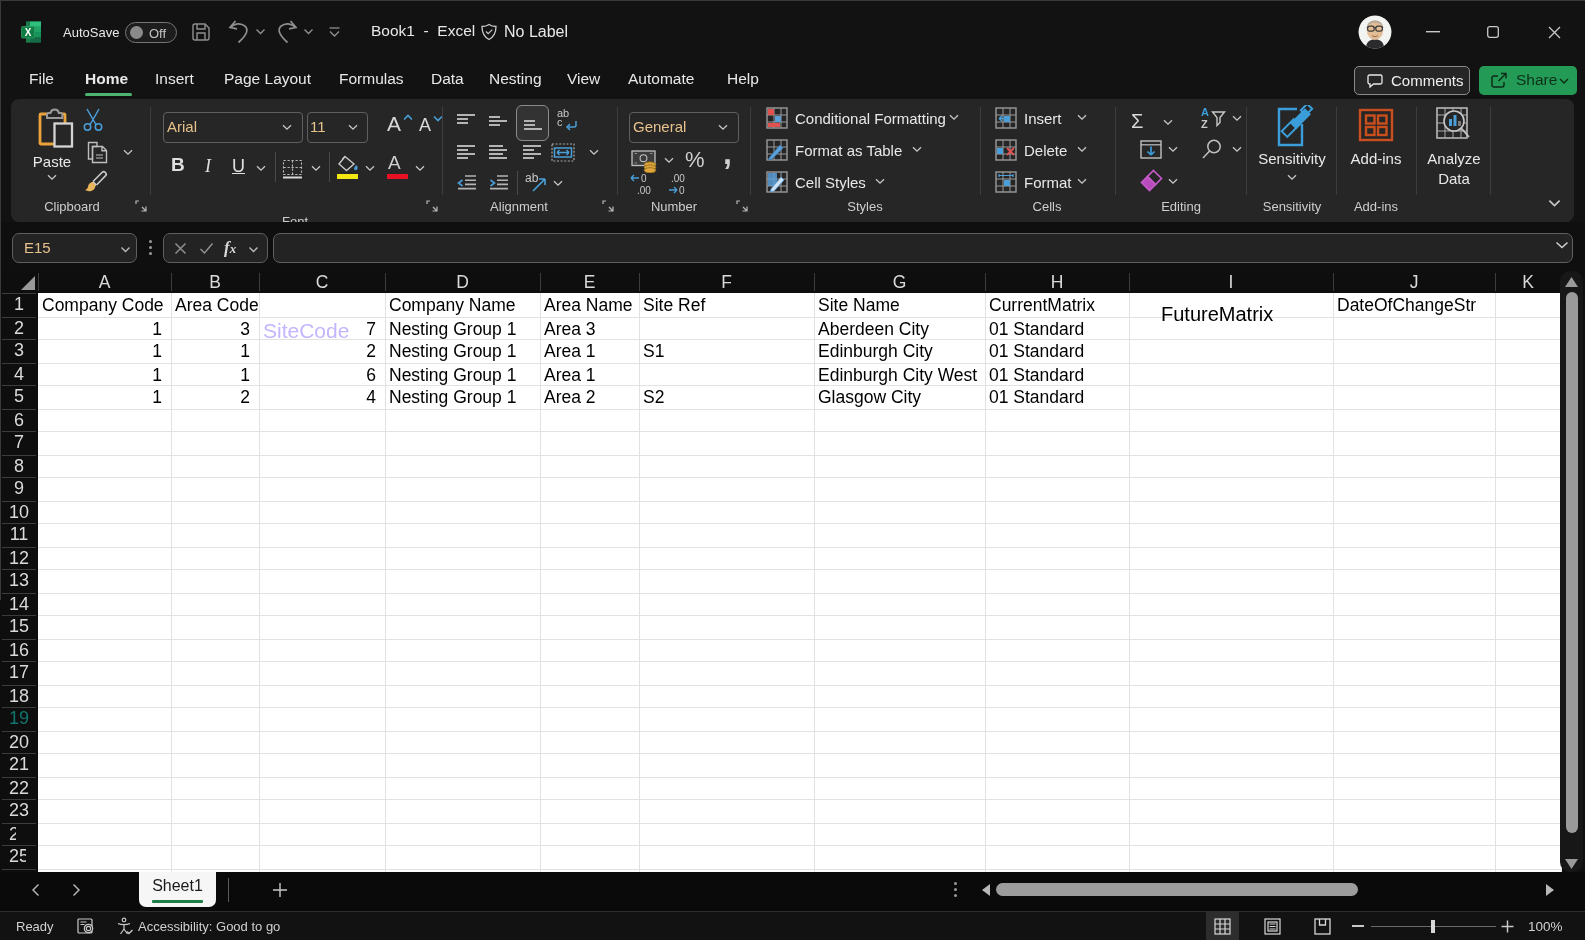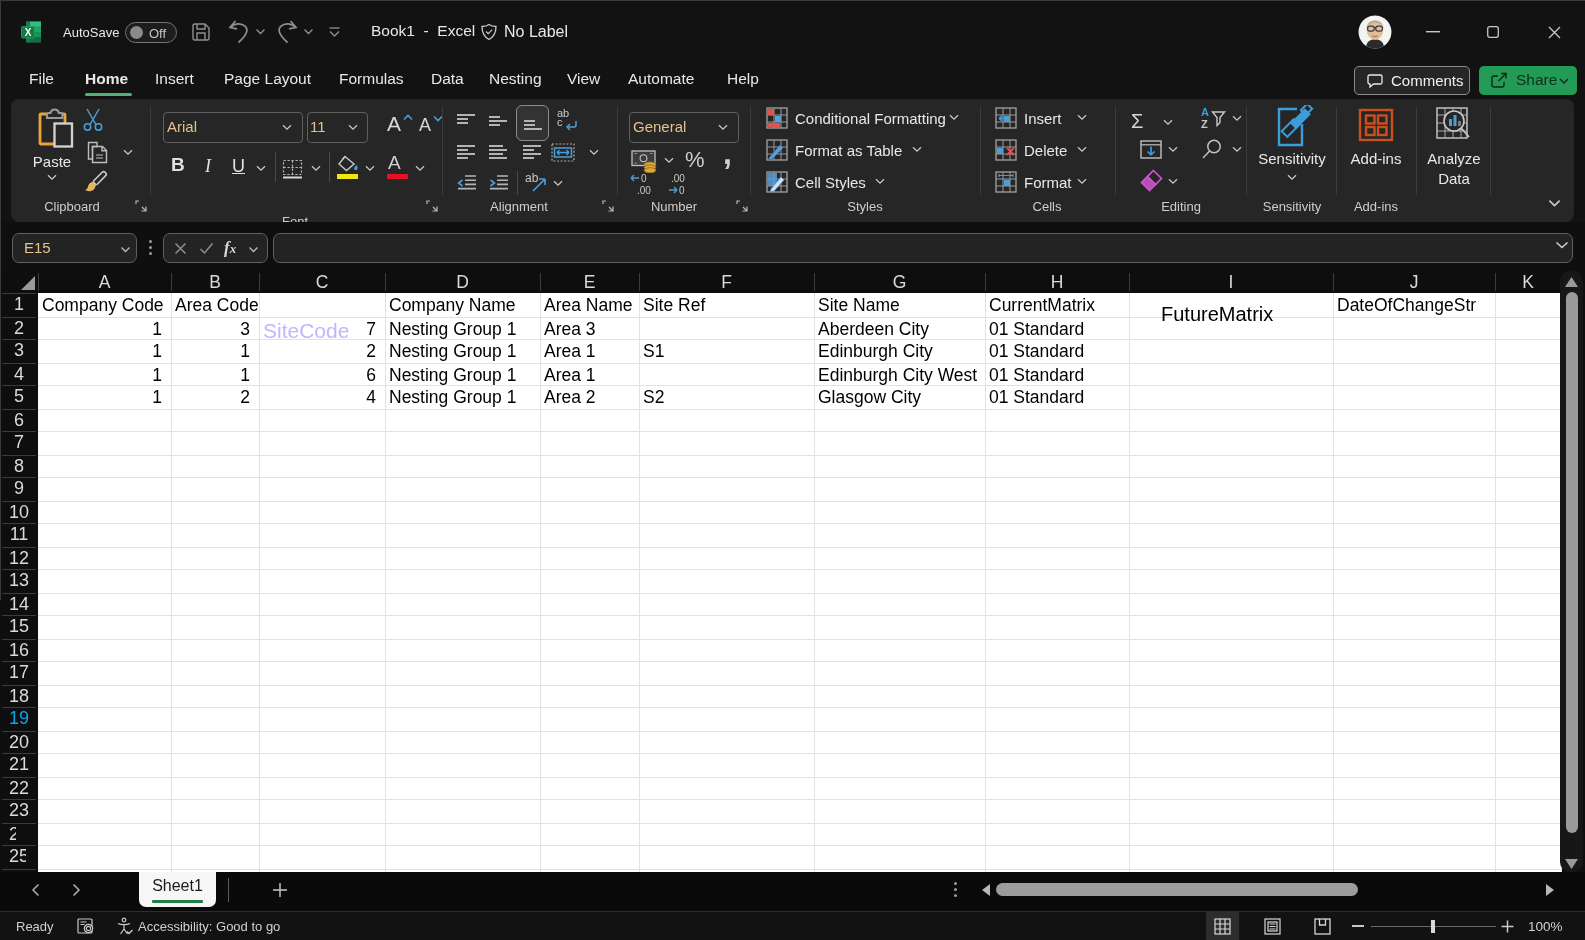--- a/index.html
+++ b/index.html
@@ -569,21 +569,21 @@
 <div class="abs" style="left:2px;top:368px;width:34px;height:1px;background:#3c3c3c;"></div>
 <div class="abs" style="left:0;top:390px;width:38px;height:23px;background:#0e0e0e;overflow:hidden;">
       <div class="abs" style="left:0;top:1px;width:38px;text-align:center;font-size:18px;color:#dadada;">17</div>
     </div>
 <div class="abs" style="left:2px;top:390px;width:34px;height:1px;background:#3c3c3c;"></div>
 <div class="abs" style="left:0;top:414px;width:38px;height:23px;background:#0e0e0e;overflow:hidden;">
       <div class="abs" style="left:0;top:1px;width:38px;text-align:center;font-size:18px;color:#dadada;">18</div>
     </div>
 <div class="abs" style="left:2px;top:414px;width:34px;height:1px;background:#3c3c3c;"></div>
 <div class="abs" style="left:0;top:436px;width:38px;height:23px;background:#0e0e0e;overflow:hidden;">
-      <div class="abs" style="left:0;top:1px;width:38px;text-align:center;font-size:18px;color:#0ea5e9;">19</div>
+      <div class="abs" style="left:0;top:1px;width:38px;text-align:center;font-size:18px;color:#0f766e;">19</div>
     </div>
 <div class="abs" style="left:2px;top:436px;width:34px;height:1px;background:#3c3c3c;"></div>
 <div class="abs" style="left:0;top:460px;width:38px;height:23px;background:#0e0e0e;overflow:hidden;">
       <div class="abs" style="left:0;top:1px;width:38px;text-align:center;font-size:18px;color:#dadada;">20</div>
     </div>
 <div class="abs" style="left:2px;top:460px;width:34px;height:1px;background:#3c3c3c;"></div>
 <div class="abs" style="left:0;top:482px;width:38px;height:23px;background:#0e0e0e;overflow:hidden;">
       <div class="abs" style="left:0;top:1px;width:38px;text-align:center;font-size:18px;color:#dadada;">21</div>
     </div>
 <div class="abs" style="left:2px;top:482px;width:34px;height:1px;background:#3c3c3c;"></div>

